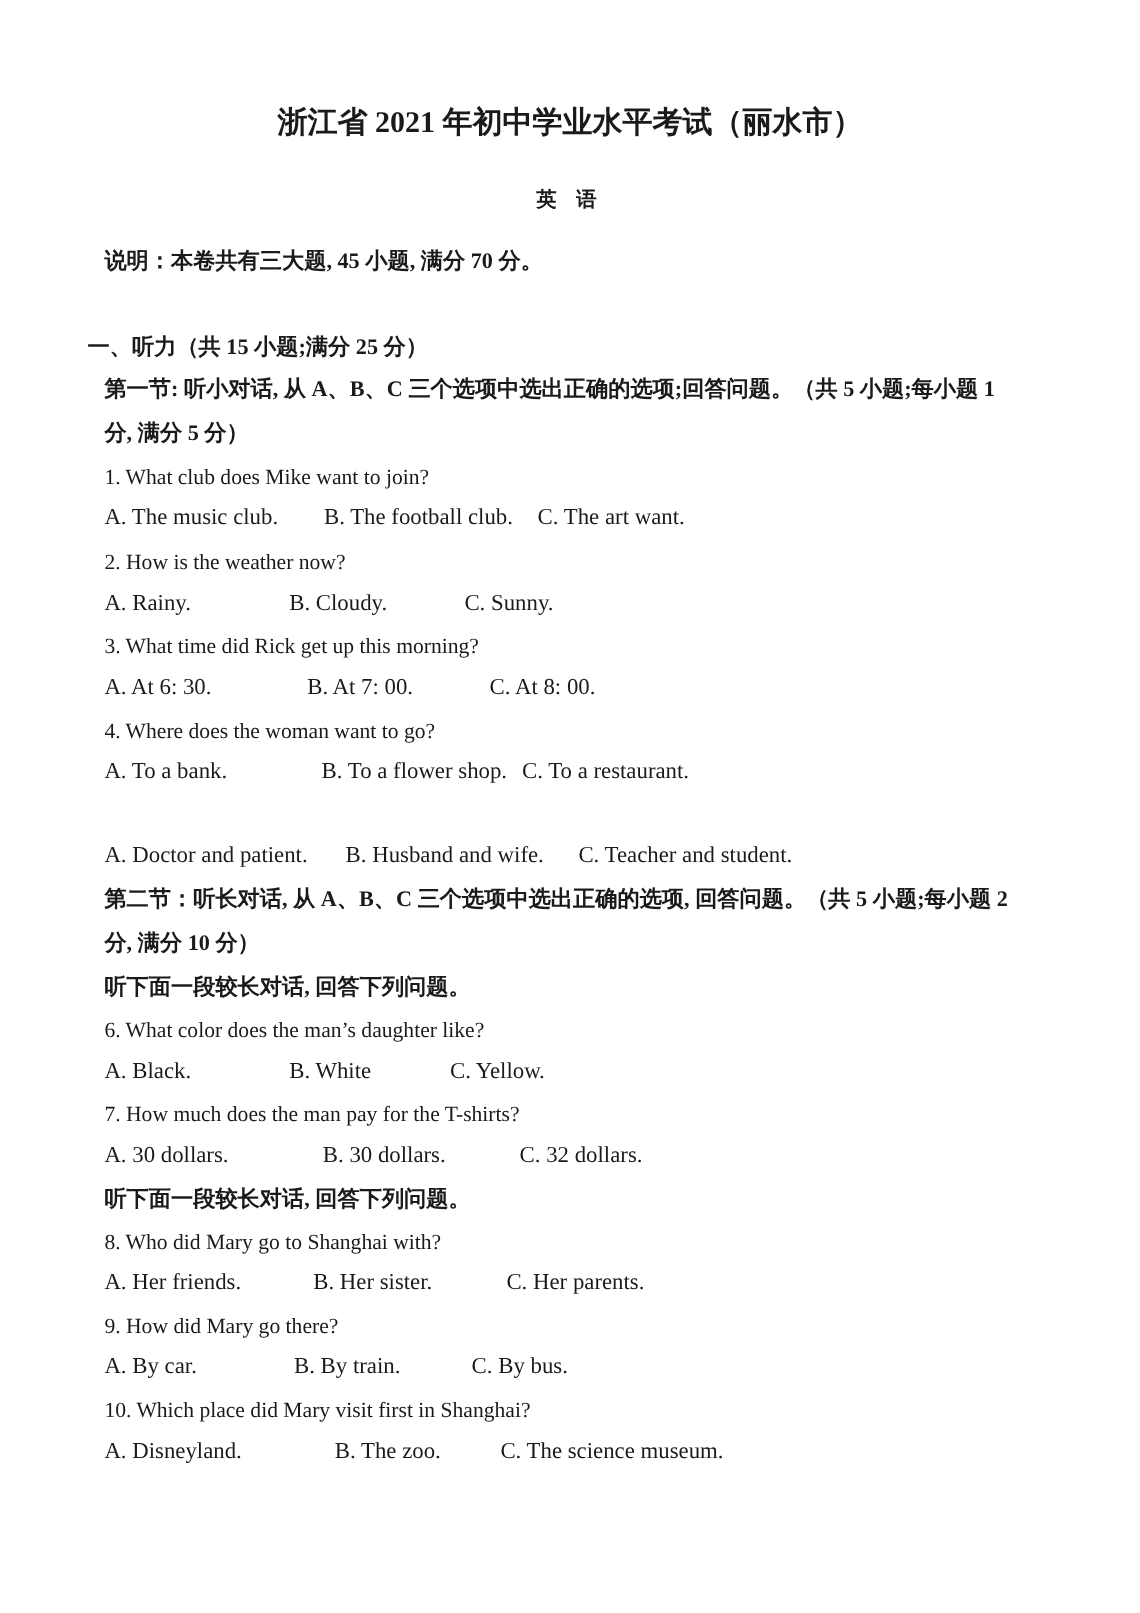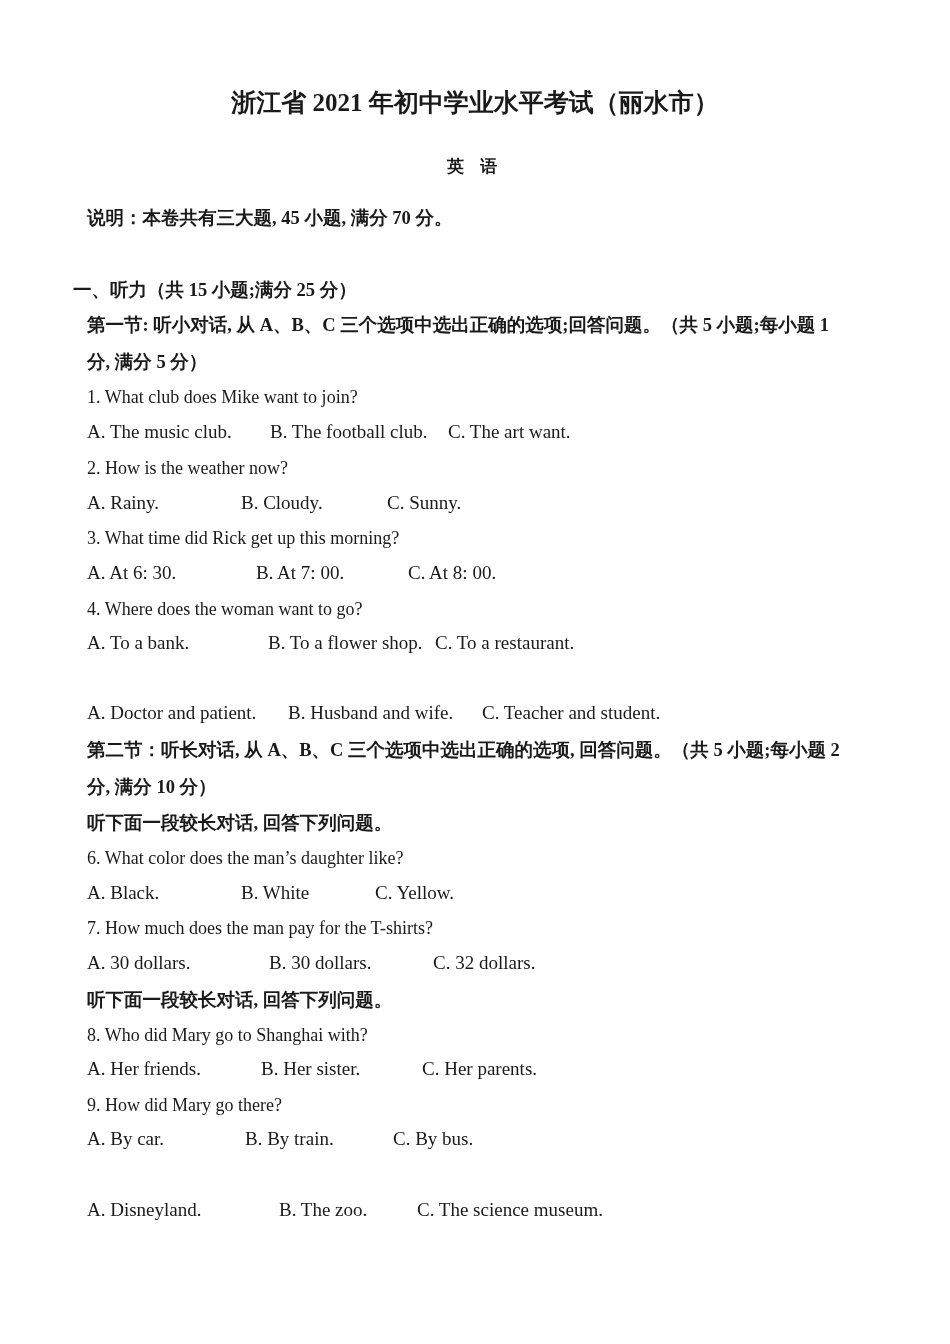--- a/index.html
+++ b/index.html
@@ -69,16 +69,17 @@
   <div class="abs q" style="left:87px; top:1024px;">8. Who did Mary go to Shanghai with?</div>
   <div class="abs opt" style="left:87px; top:1058px;">A. Her friends.</div>
   <div class="abs opt" style="left:261px; top:1058px;">B. Her sister.</div>
   <div class="abs opt" style="left:422px; top:1058px;">C. Her parents.</div>
 
   <div class="abs q" style="left:87px; top:1094px;">9. How did Mary go there?</div>
   <div class="abs opt" style="left:87px; top:1128px;">A. By car.</div>
   <div class="abs opt" style="left:245px; top:1128px;">B. By train.</div>
   <div class="abs opt" style="left:393px; top:1128px;">C. By bus.</div>
 
+  <div class="abs q" style="left:87px; top:1164px;">10. Which place did Mary visit first in Shanghai?</div>
   <div class="abs opt" style="left:87px; top:1199px;">A. Disneyland.</div>
   <div class="abs opt" style="left:279px; top:1199px;">B. The zoo.</div>
   <div class="abs opt" style="left:417px; top:1199px;">C. The science museum.</div>
 </div>
 
 </body></html>

